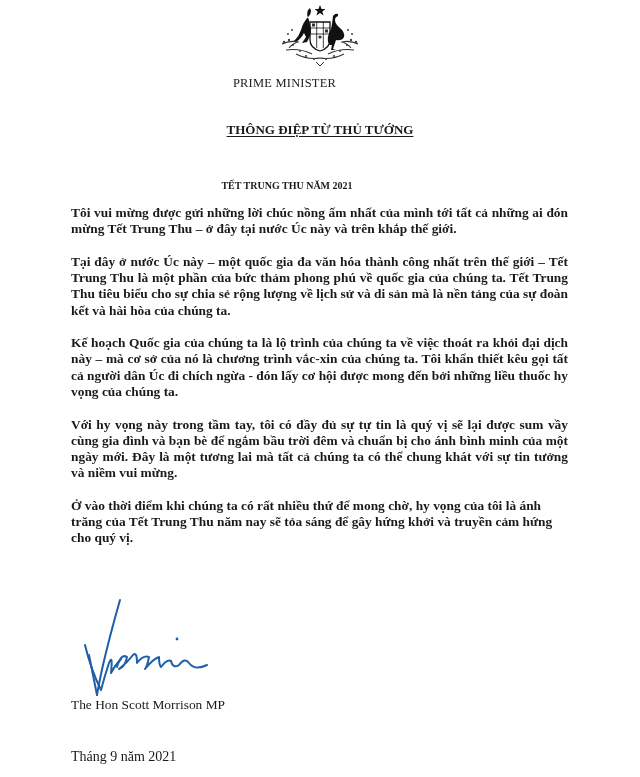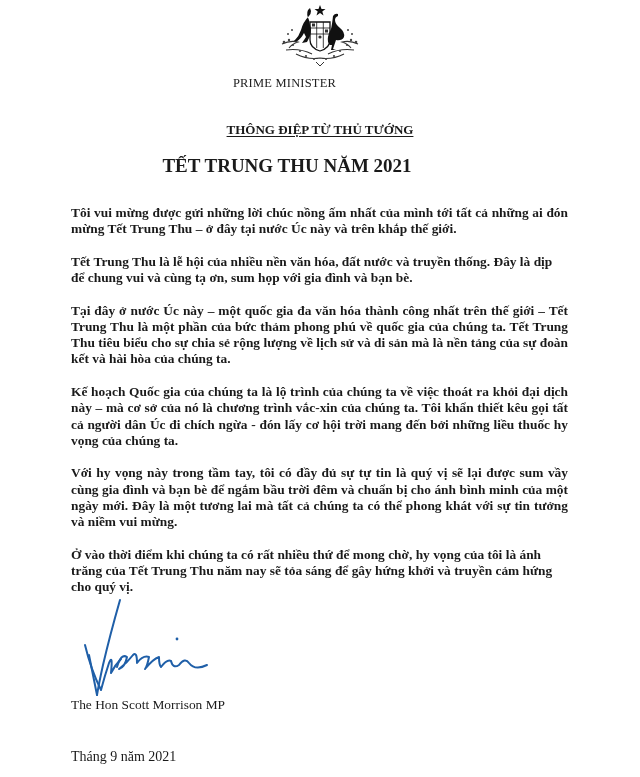--- a/index.html
+++ b/index.html
@@ -14,22 +14,22 @@
   .org {
     position: absolute; left: 0; width: 569px; top: 76px;
     text-align: center; font-size: 12.5px; letter-spacing: 0.2px; color: #222;
   }
   .title {
     position: absolute; left: 0; width: 640px; top: 122px;
     text-align: center; font-size: 13px; font-weight: bold;
   }
   .title span { text-decoration: underline; text-underline-offset: 2px; }
   .subtitle {
-    position: absolute; left: 0; width: 574px; top: 155px;
-    text-align: center; font-size: 19px; font-weight: bold;
+    position: absolute; left: 0; width: 574px; top: 180px;
+    text-align: center; font-size: 10px; font-weight: bold;
   }
   .body {
     position: absolute; left: 71px; width: 497px; top: 205px;
     font-size: 13.4px; line-height: 16.2px; font-weight: bold;
   }
   .body p {
     margin: 0 0 16.5px 0; text-align: justify;
   }
   .body p.left { text-align: left; }
   .signature {
@@ -85,24 +85,23 @@
 
 <div class="org">PRIME MINISTER</div>
 
 <div class="title">
   <span>THÔNG ĐIỆP TỪ THỦ TƯỚNG</span>
 </div>
 <div class="subtitle">TẾT TRUNG THU NĂM 2021</div>
 
 <div class="body">
   <p>Tôi vui mừng được gửi những lời chúc nồng ấm nhất của mình tới tất cả những ai đón mừng Tết Trung Thu – ở đây tại nước Úc này và trên khắp thế giới.</p>
-  <p class="left">Tết Trung Thu là lễ hội của nhiều nền văn hóa, đất nước và truyền thống. Đây là dịp để chung vui và cùng tạ ơn, sum họp với gia đình và bạn bè.</p>
   <p>Tại đây ở nước Úc này – một quốc gia đa văn hóa thành công nhất trên thế giới – Tết Trung Thu là một phần của bức thảm phong phú về quốc gia của chúng ta. Tết Trung Thu tiêu biểu cho sự chia sẻ rộng lượng về lịch sử và di sản mà là nền tảng của sự đoàn kết và hài hòa của chúng ta.</p>
-  <p>Kế hoạch Quốc gia của chúng ta là lộ trình của chúng ta về việc thoát ra khỏi đại dịch này – mà cơ sở của nó là chương trình vắc-xin của chúng ta. Tôi khẩn thiết kêu gọi tất cả người dân Úc đi chích ngừa - đón lấy cơ hội trời mang đến bởi những liều thuốc hy vọng của chúng ta.</p>
-  <p>Với hy vọng này trong tầm tay, tôi có đầy đủ sự tự tin là quý vị sẽ lại được sum vầy cùng gia đình và bạn bè để ngắm bầu trời đêm và chuẩn bị cho ánh bình minh của một ngày mới. Đây là một tương lai mà tất cả chúng ta có thể phong khát với sự tin tưởng và niềm vui mừng.</p>
+  <p>Kế hoạch Quốc gia của chúng ta là lộ trình của chúng ta về việc thoát ra khỏi đại dịch này – mà cơ sở của nó là chương trình vắc-xin của chúng ta. Tôi khẩn thiết kêu gọi tất cả người dân Úc đi chích ngừa - đón lấy cơ hội được mong đến bởi những liều thuốc hy vọng của chúng ta.</p>
+  <p>Với hy vọng này trong tầm tay, tôi có đầy đủ sự tự tin là quý vị sẽ lại được sum vầy cùng gia đình và bạn bè để ngắm bầu trời đêm và chuẩn bị cho ánh bình minh của một ngày mới. Đây là một tương lai mà tất cả chúng ta có thể chung khát với sự tin tưởng và niềm vui mừng.</p>
   <p class="left">Ở vào thời điểm khi chúng ta có rất nhiều thứ để mong chờ, hy vọng của tôi là ánh trăng của Tết Trung Thu năm nay sẽ tỏa sáng để gây hứng khởi và truyền cảm hứng cho quý vị.</p>
 </div>
 
 <div class="signature">
   <svg viewBox="0 0 160 105" width="160" height="105">
     <g fill="none" stroke="#1f5fa8" stroke-width="2" stroke-linecap="round" stroke-linejoin="round">
       <path d="M45,5 Q35,40 28,70 Q24,88 22,100"></path>
       <path d="M10,50 Q16,75 26,95 Q30,80 34,68 Q38,58 36,78 Q40,70 46,64"></path>
       <path d="M22,100 Q18,80 14,60"></path>
       <path d="M42,72 Q46,58 52,62 Q50,72 44,74 Q52,68 58,60 Q62,56 62,68 Q68,60 74,62 Q72,72 70,74 Q78,64 84,62 Q84,70 86,72 Q92,64 96,66 Q98,74 104,70 Q110,62 114,68 Q120,76 132,70"></path>

